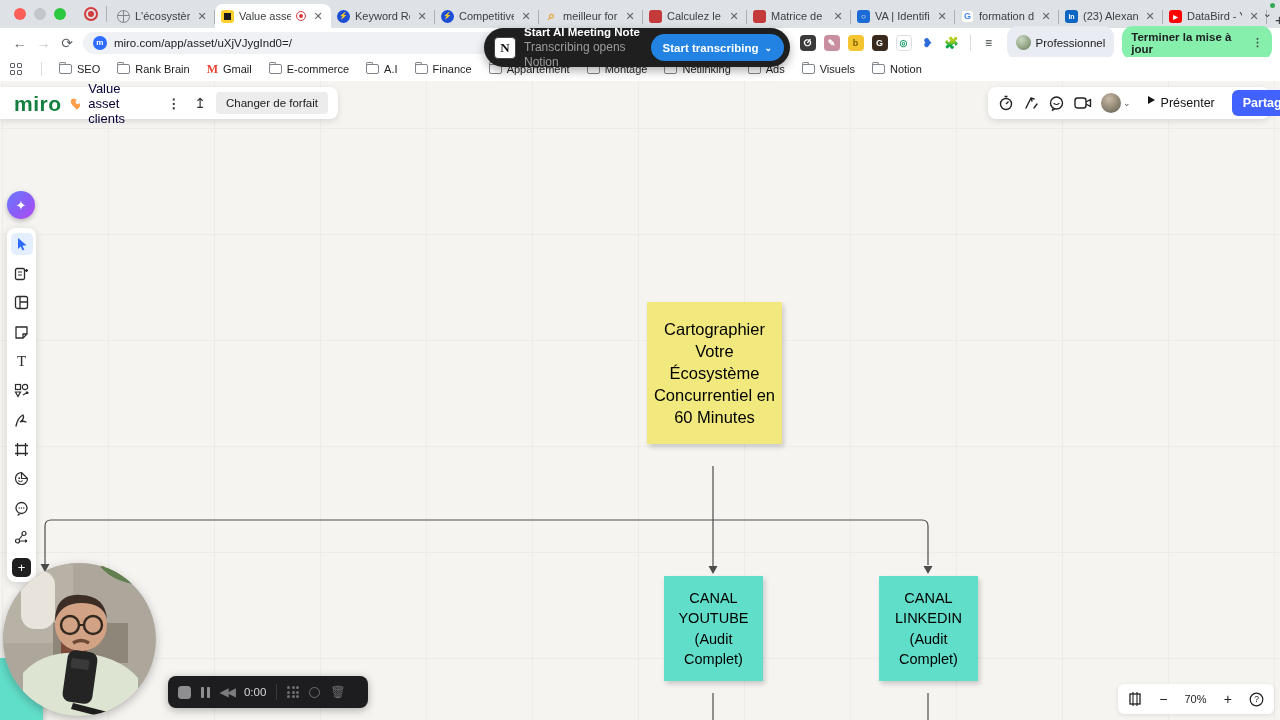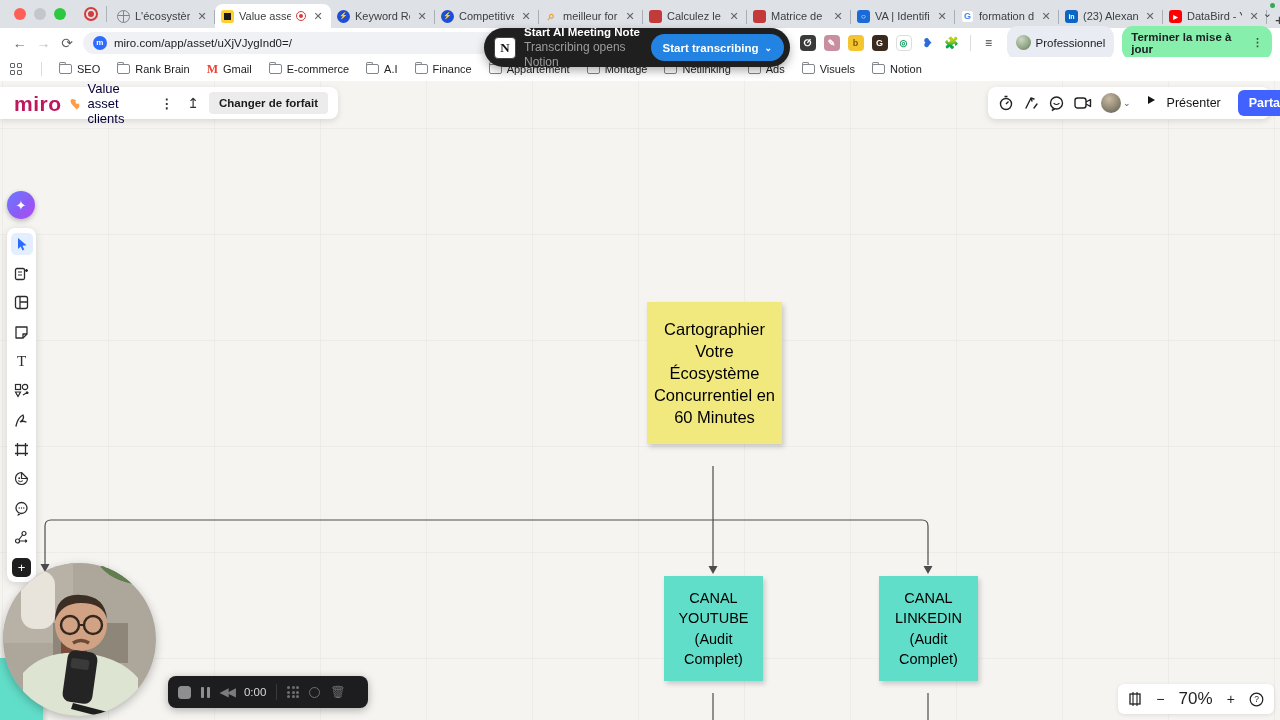--- a/index.html
+++ b/index.html
@@ -83,34 +83,34 @@
   .folder::before { content:""; position:absolute; top:-3px; left:-1px; width:5px; height:2px; border:1.3px solid #80868B; border-bottom:none; border-radius:2px 2px 0 0; }
   .gmail-m { color:#EA4335; font-weight:bold; font-size:12px; font-family:"Liberation Serif",serif; }
 
   
   .canvas { position:absolute; left:0; top:81px; width:1280px; height:639px; background:#F5F4F1;
     background-image:linear-gradient(to right, rgba(0,0,0,0.03) 1px, transparent 1px),linear-gradient(to bottom, rgba(0,0,0,0.03) 1px, transparent 1px);
     background-size:106px 106px; background-position:2px 47px; }
 
   
   .mhead-left { position:absolute; left:0; top:87px; height:32px; width:338px; background:#fff; border-radius:0 8px 8px 0; box-shadow:0 2px 6px rgba(0,0,0,.12); display:flex; align-items:center; padding:0 10px 0 14px; gap:10px; z-index:20; }
-  .miro-logo { font-size:21px; font-weight:bold; color:#be185d; letter-spacing:.5px; line-height:1; }
+  .miro-logo { font-size:21px; font-weight:bold; color:#15803d; letter-spacing:.5px; line-height:1; }
   .pin { width:11px; height:11px; background:#FF9D48; border-radius:50% 50% 50% 0; transform:rotate(-45deg); position:relative; }
   .pin::after { content:""; position:absolute; left:3.5px; top:3.5px; width:4px; height:4px; background:#fff; border-radius:50%; }
   .board-title { font-size:13px; color:#050038; font-weight:500; }
   .v-kebab { color:#333; font-weight:bold; font-size:13px; padding:0 4px; }
   .export-ic { font-size:14px; color:#333; }
-  .upgrade-btn { background:#ECECEC; border-radius:4px; font-size:11.5px; font-weight:bold; color:#1B1B1B; padding:5px 10px; white-space:nowrap; }
+  .upgrade-btn { background:#ECECEC; border-radius:4px; font-size:11.5px; font-weight:normal; color:#1B1B1B; padding:5px 10px; white-space:nowrap; }
 
   .mhead-right { position:absolute; left:988px; top:87px; height:32px; width:282px; background:#fff; border-radius:8px; box-shadow:0 2px 6px rgba(0,0,0,.12); display:flex; align-items:center; padding:0 6px 0 10px; gap:9px; z-index:20; }
   .hic { width:18px; height:18px; display:flex; align-items:center; justify-content:center; color:#222; }
   .avatar-wrap { display:flex; align-items:center; gap:2px; }
   .avatar { width:20px; height:20px; border-radius:50%; background:radial-gradient(circle at 40% 30%, #C9BBA4, #8E8573 55%, #5C594E); }
   .chev-s { font-size:9px; color:#555; }
-  .present-btn { display:flex; gap:12px; font-size:12.5px; color:#141414; padding:5px 8px; border-radius:4px; }
+  .present-btn { display:flex; gap:6px; font-size:12.5px; color:#141414; padding:5px 8px; border-radius:4px; }
   .play-tri { width:0; height:0; border-left:7px solid #141414; border-top:4.5px solid transparent; border-bottom:4.5px solid transparent; }
   .share-btn { background:#4262FF; color:#fff; font-size:12.5px; font-weight:bold; border-radius:6px; padding:6px 11px; }
 
   
   .ai-btn { position:absolute; left:7px; top:191px; width:28px; height:28px; border-radius:50%; background:linear-gradient(135deg,#6A7BFF 0%, #8A5CF6 55%, #B44BF0 100%); box-shadow:0 2px 5px rgba(0,0,0,.25); display:flex; align-items:center; justify-content:center; color:#fff; font-size:13px; z-index:15; }
   .tools { position:absolute; left:7px; top:228px; width:29px; height:354px; background:#fff; border-radius:8px; box-shadow:0 2px 8px rgba(0,0,0,.14); display:flex; flex-direction:column; align-items:center; padding:5px 0; gap:7.5px; z-index:15; }
   .tool { width:22px; height:22px; display:flex; align-items:center; justify-content:center; border-radius:5px; color:#2b2b2b; }
   .tool.active { background:#E3EEFF; }
   .tool svg { display:block; }
   .tool-plus { width:19px; height:19px; background:#1F1F1F; border-radius:5px; color:#fff; font-size:13px; display:flex; align-items:center; justify-content:center; margin-top:2px; }
@@ -136,21 +136,21 @@
   .rc-time { color:#D8D8DA; font-size:11.5px; }
   .rc-div { width:1px; height:16px; background:#3A3A3C; }
   .rc-blur { display:grid; grid-template-columns:repeat(3,3px); grid-gap:1.5px; }
   .rc-blur i { width:3px; height:3px; background:#6F6F71; border-radius:50%; }
   .rc-circle { width:11px; height:11px; border:1.5px solid #6F6F71; border-radius:50%; }
   .rc-trash { color:#6F6F71; font-size:12px; }
 
   
   .zoombar { position:absolute; left:1118px; top:684px; width:156px; height:30px; background:#FFFFFF; border-radius:6px; display:flex; align-items:center; justify-content:space-between; padding:0 10px; z-index:26; box-shadow:0 1px 4px rgba(0,0,0,.10); }
   .zb-ic { color:#1f1f1f; font-size:14px; display:flex; align-items:center; }
-  .zb-level { font-size:17px; color:#1f1f1f; }
+  .zb-level { font-size:11px; color:#1f1f1f; }
 </style>
 </head>
 <body>
 
 <div class="tabstrip">
   <div class="traffic">
     <span class="light red"></span>
     <span class="light yellow"></span>
     <span class="light green"></span>
   </div>

